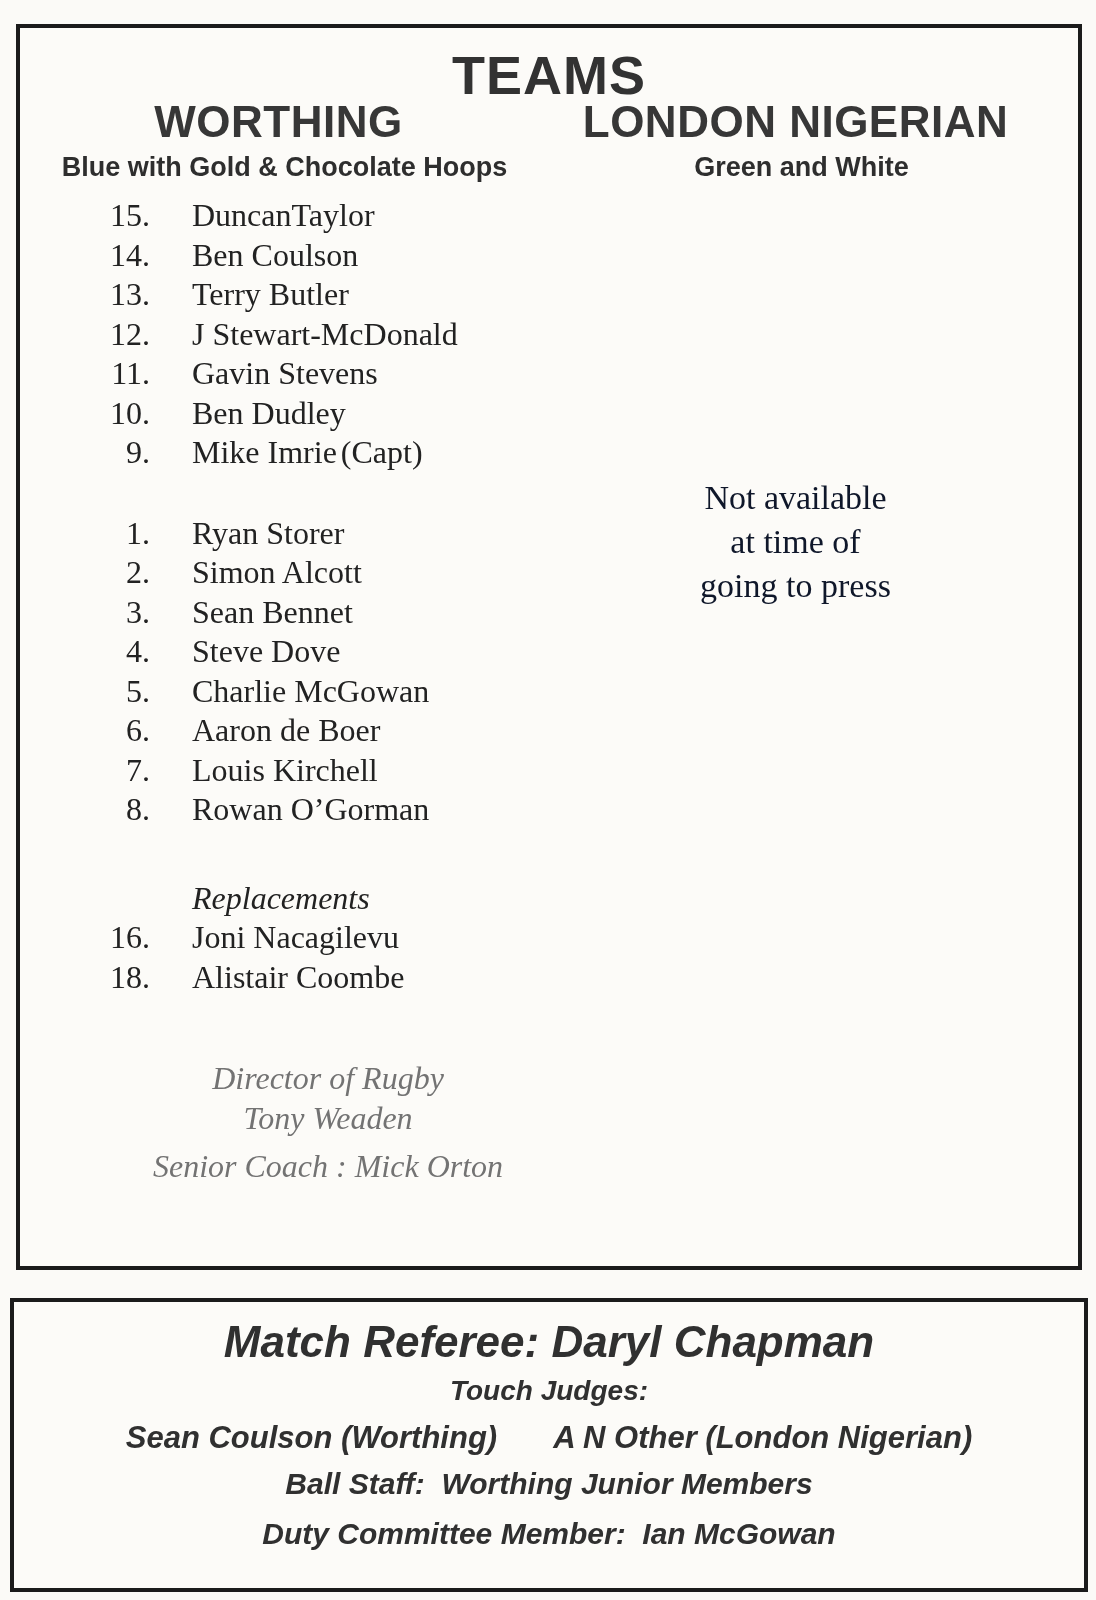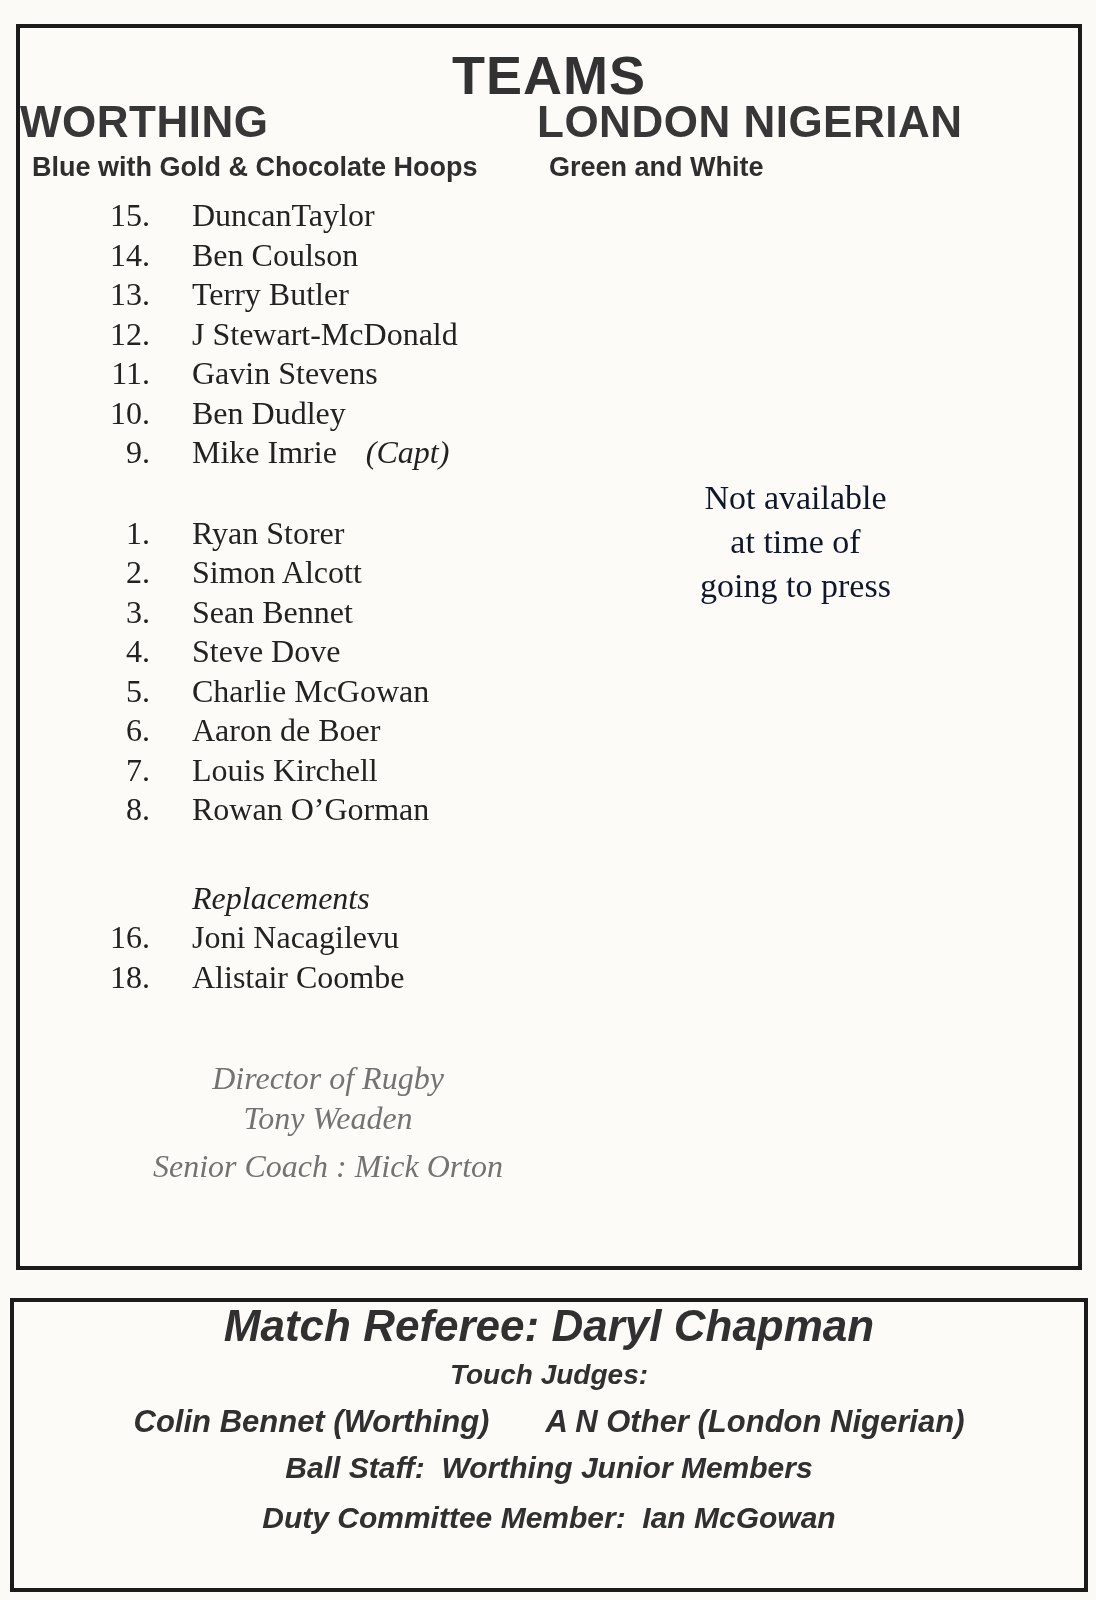--- a/index.html
+++ b/index.html
@@ -36,21 +36,21 @@
     text-align: center;
     font-weight: bold;
     font-size: 54px;
     letter-spacing: 1px;
     color: #323232;
   }
   .col {
     position: absolute;
     top: 72px;
     width: 517px;
-    text-align: left;
+    text-align: center;
   }
   .col-home { left: 0; }
   .col-away { left: 517px; }
   .team-name {
     font-weight: bold;
     font-size: 44px;
     letter-spacing: 0.5px;
     color: #373737;
     line-height: 1;
   }
@@ -72,21 +72,21 @@
     font-size: 32px;
     color: #222222;
   }
   .row {
     display: flex;
     line-height: 39.5px;
     white-space: nowrap;
   }
   .num { width: 130px; text-align: right; }
   .nm  { margin-left: 42px; }
-  .note { margin-left: 29px; font-style: italic; }
+  .note { margin-left: 4px; }
   .group-forwards { margin-top: 41px; }
   .rep-heading {
     margin-top: 49px;
     padding-left: 172px;
     font-style: italic;
     line-height: 39.5px;
   }
   .staff {
     position: absolute;
     left: 8px;
@@ -118,21 +118,21 @@
     top: 1298px;
     width: 1070px;
     height: 286px;
     border: 4px solid #1b1b1b;
     background: #fcfbf8;
     text-align: center;
     font-style: italic;
     font-weight: bold;
     color: #303030;
   }
-  .referee     { margin-top: 0;  font-size: 44px; line-height: 48px; }
+  .referee     { margin-top: 16px;  font-size: 44px; line-height: 48px; }
   .touch-label { margin-top: 8px;  font-size: 28px; line-height: 34px; }
   .judges {
     margin-top: 10px;
     font-size: 31px;
     line-height: 40px;
     display: flex;
     justify-content: center;
     gap: 56px;
     white-space: nowrap;
   }
@@ -265,20 +265,20 @@
       <div>at time of</div>
       <div>going to press</div>
     </div>
 
   </div>
 
   <div class="officials-box">
     <div class="referee">Match Referee: Daryl Chapman</div>
     <div class="touch-label">Touch Judges:</div>
     <div class="judges">
-      <span>Colin Bennet (Worthing)</span>
+      <span>Sean Coulson (Worthing)</span>
       <span>A N Other (London Nigerian)</span>
     </div>
     <div class="ball-staff prewrap">Ball Staff:  Worthing Junior Members</div>
     <div class="duty prewrap">Duty Committee Member:  Ian McGowan</div>
   </div>
 
 </div>
 
 </body></html>

